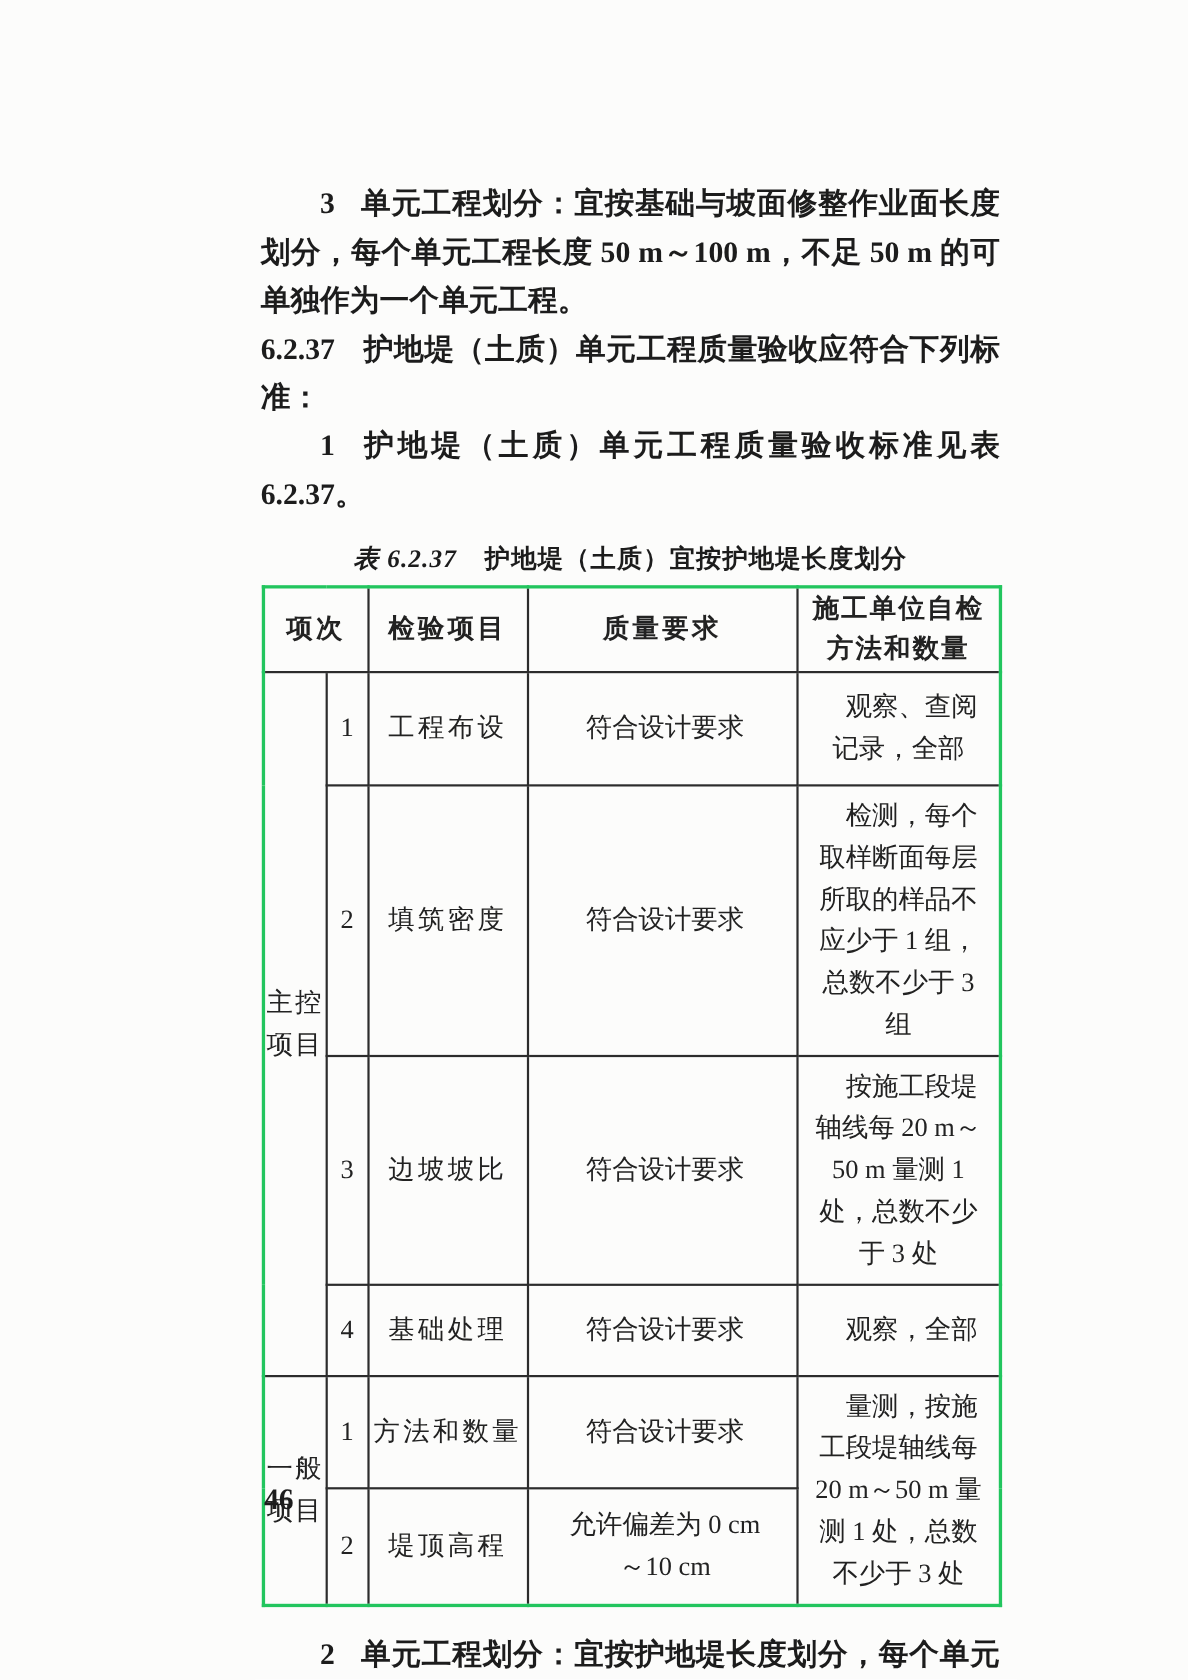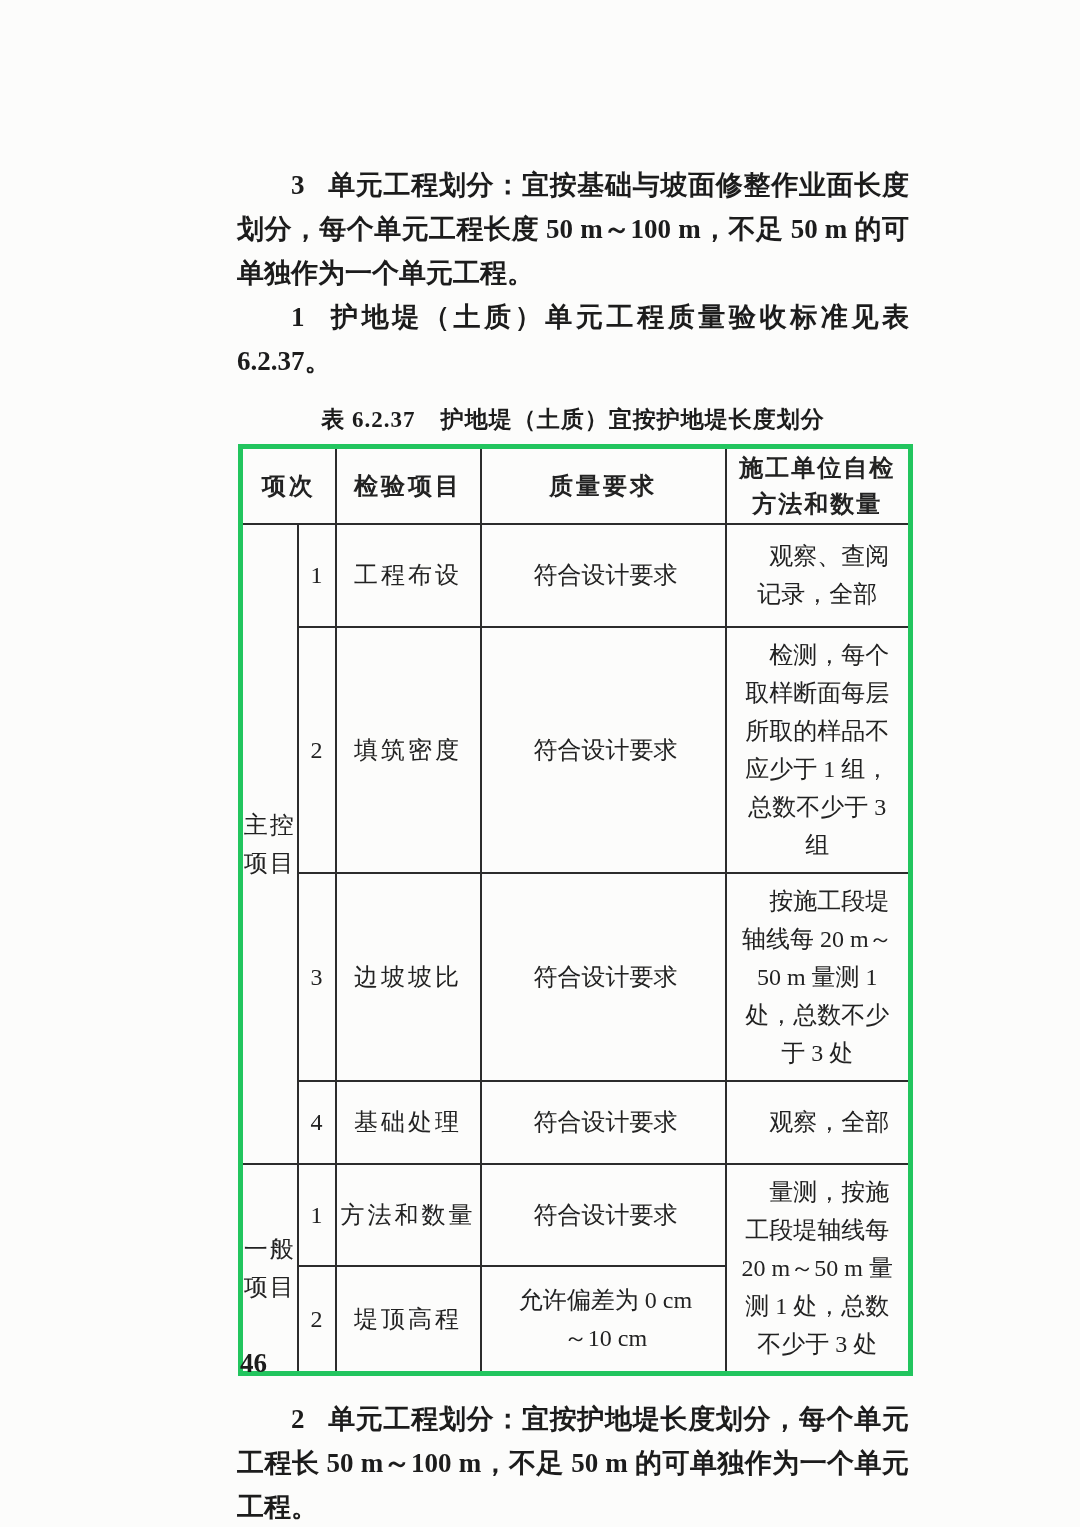--- a/index.html
+++ b/index.html
@@ -30,27 +30,27 @@
   .clause .num { margin-right: 0.95em; }
 
   .table-caption {
     margin-top: 21px;
     margin-bottom: 9px;
     text-align: center;
     font-size: 23px;
     font-weight: 700;
     letter-spacing: 1px;
   }
-  .table-caption .cap-label { margin-right: 1.1em; }
+  .table-caption .cap-label { margin-right: 1.1em; font-style: italic; }
 
   table.qtable {
     table-layout: fixed;
     width: 670px;
     border-collapse: collapse;
-    border: 5px solid #22c55e;
+    border: 3px solid #22c55e;
     margin-left: 1px;
   }
   table.qtable td {
     border: 2px solid #2c2c2c;
     font-size: 24px;
     text-align: center;
     vertical-align: middle;
     line-height: 38px;
     color: #222222;
   }
@@ -86,20 +86,21 @@
   }
 </style>
 </head>
 <body>
 
 <div class="page">
   <div class="content">
 
     <p class="para indent"><span class="num">3</span><span>单元工程划分：宜按基础与坡面修整作业面长度划分，每个单元工程长度 50 m～100 m，不足 50 m 的可单独作为一个单元工程。</span></p>
 
+    <p class="para clause"><span class="num">6.2.37</span><span>护地堤（土质）单元工程质量验收应符合下列标准：</span></p>
 
     <p class="para indent"><span class="num">1</span><span>护地堤（土质）单元工程质量验收标准见表 6.2.37。</span></p>
 
     <div class="table-caption"><span class="cap-label">表 6.2.37</span><span>护地堤（土质）宜按护地堤长度划分</span></div>
 
     <table class="qtable">
       <colgroup>
         <col style="width:57px">
         <col style="width:38px">
         <col style="width:145px">

